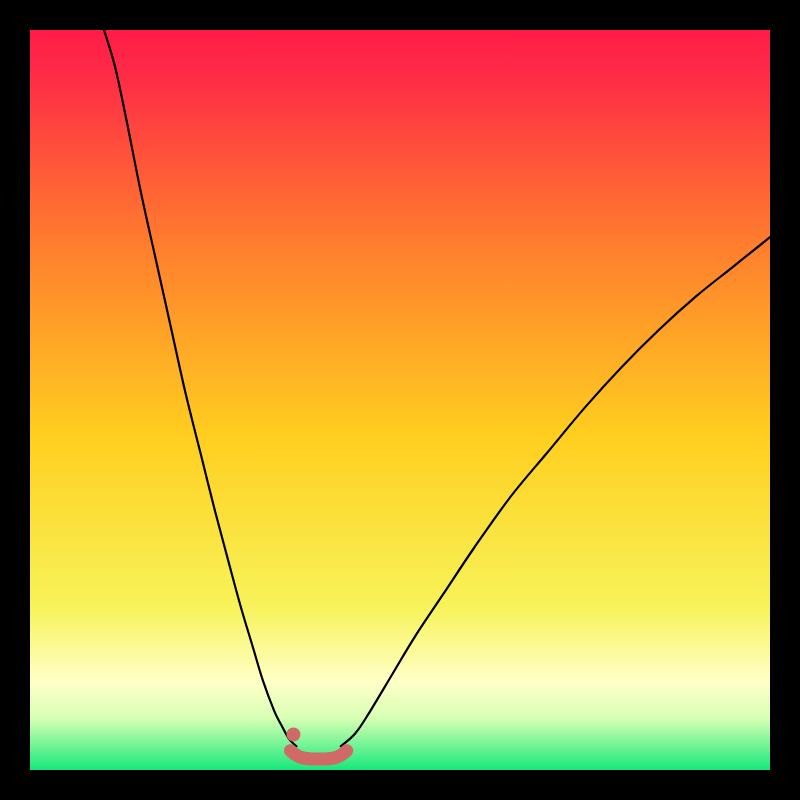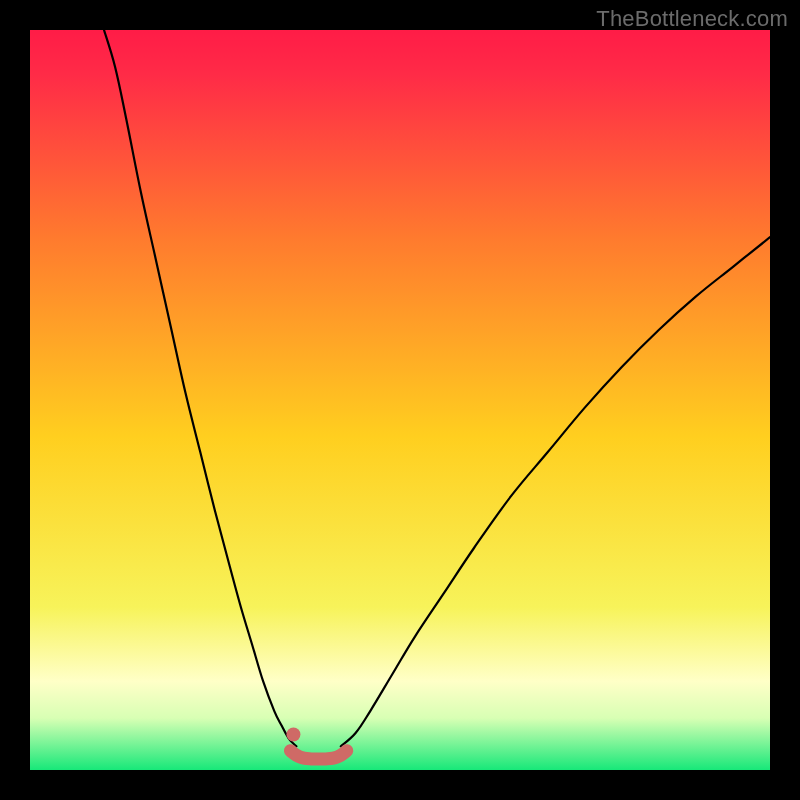--- a/index.html
+++ b/index.html
@@ -33,21 +33,20 @@
     color: #6b6b6b;
     font-size: 22px;
     letter-spacing: 0.2px;
     user-select: none;
   }
 </style>
 </head>
 <body>
 
 <div class="frame">
-  <div class="watermark">TheBottleneck.com</div>
   <svg class="plot" viewBox="0 0 740 740" preserveAspectRatio="none">
     <defs>
       <linearGradient id="bg-grad" x1="0" y1="0" x2="0" y2="1">
         <stop id="g0" offset="0%" stop-color="#ff1c47"></stop>
         <stop id="g1" offset="6%" stop-color="#ff2b47"></stop>
         <stop id="g2" offset="28%" stop-color="#ff7a2e"></stop>
         <stop id="g3" offset="55%" stop-color="#ffcf1f"></stop>
         <stop id="g4" offset="78%" stop-color="#f7f35a"></stop>
         <stop id="g5" offset="88%" stop-color="#ffffc7"></stop>
         <stop id="g6" offset="93%" stop-color="#d8ffb4"></stop>

